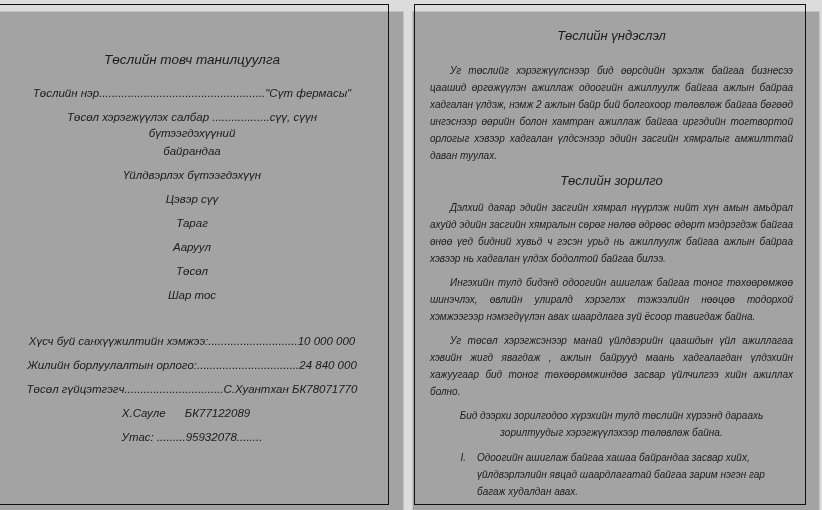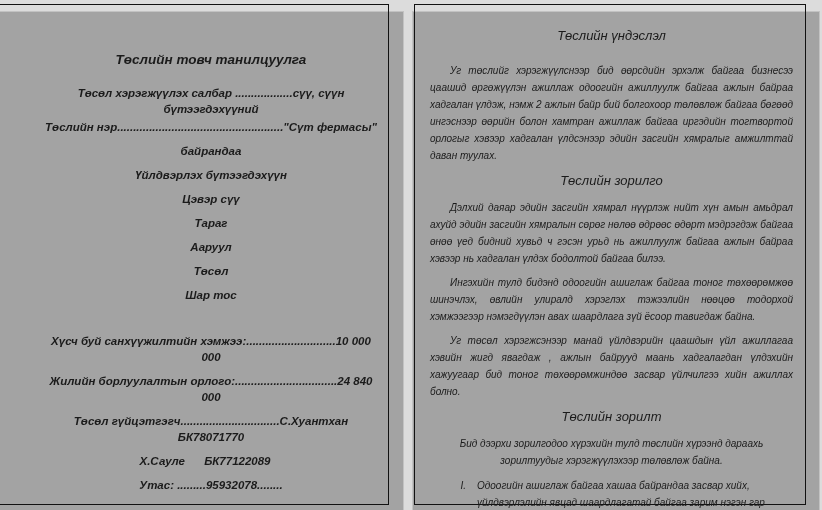--- a/index.html
+++ b/index.html
@@ -21,22 +21,22 @@
   }
   .page-left  { left: 0;    width: 403px; height: 505px; }
   .page-right { left: 413px; width: 406px; height: 505px; }
 
   .pborder { position: absolute; border: 1.5px solid #121212; pointer-events: none; }
   .pborder-left  { left: -8px; top: -8px; right: 14px; bottom: 12px; }
   .pborder-right { left: 1px;  top: -8px; right: 13px; bottom: 12px; }
 
   
   .lp-content {
-    position: absolute; left: 44px; top: 40px; width: 334px;
-    font-size: 11.5px; text-align: center; font-weight: bold;
+    position: absolute; left: 25px; top: 40px; width: 334px;
+    font-size: 11.5px; text-align: center;
   }
   .lp-title { font-size: 13.5px; margin-bottom: 18px; }
   .lp-line { line-height: 16px; margin-bottom: 8px; }
   .lp-line.tight { margin-bottom: 2px; }
   .lp-line.gap-after { margin-bottom: 30px; }
   .lp-line.right { text-align: center; padding-right: 12px; }
 
   
   .rp-content {
     position: absolute; left: 17px; right: 26px; top: 16px;
@@ -56,22 +56,22 @@
 </style>
 </head>
 <body>
 
 <div class="canvas">
 
   <div class="page page-left">
     <div class="pborder pborder-left"></div>
     <div class="lp-content">
       <div class="lp-title">Төслийн товч танилцуулга</div>
+      <div class="lp-line">Төслийн нэр...................................................."Сүт фермасы"</div>
       <div class="lp-line tight">Төсөл хэрэгжүүлэх салбар ..................сүү, сүүн бүтээгдэхүүний</div>
-      <div class="lp-line">Төслийн нэр...................................................."Сүт фермасы"</div>
       <div class="lp-line">байрандаа</div>
       <div class="lp-line">Үйлдвэрлэх бүтээгдэхүүн</div>
       <div class="lp-line">Цэвэр сүү</div>
       <div class="lp-line">Тараг</div>
       <div class="lp-line">Ааруул</div>
       <div class="lp-line">Төсөл</div>
       <div class="lp-line gap-after">Шар тос</div>
       <div class="lp-line">Хүсч буй санхүүжилтийн хэмжээ:............................10 000 000</div>
       <div class="lp-line">Жилийн борлуулалтын орлого:................................24 840 000</div>
       <div class="lp-line">Төсөл гүйцэтгэгч...............................С.Хуантхан БК78071770</div>
@@ -85,21 +85,20 @@
     <div class="rp-content">
 
       <h1 class="rp-heading">Төслийн үндэслэл</h1>
       <p class="rp-p">Уг төслийг хэрэгжүүлснээр бид өөрсдийн эрхэлж байгаа бизнесээ цаашид өргөжүүлэн ажиллаж одоогийн ажиллуулж байгаа ажлын байраа хадгалан үлдэж, нэмж 2 ажлын байр бий болгохоор төлөвлөж байгаа бөгөөд ингэснээр өөрийн болон хамтран ажиллаж байгаа иргэдийн тогтвортой орлогыг хэвээр хадгалан үлдсэнээр эдийн засгийн хямралыг амжилттай даван туулах.</p>
 
       <h1 class="rp-heading mid">Төслийн зорилго</h1>
       <p class="rp-p">Дэлхий даяар эдийн засгийн хямрал нүүрлэж нийт хүн амын амьдрал ахуйд эдийн засгийн хямралын сөрөг нөлөө өдрөөс өдөрт мэдрэгдэж байгаа өнөө үед бидний хувьд ч гэсэн урьд нь ажиллуулж байгаа ажлын байраа хэвээр нь хадгалан үлдэх бодолтой байгаа билээ.</p>
       <p class="rp-p">Ингэхийн тулд бидэнд одоогийн ашиглаж байгаа тоног төхөөрөмжөө шинэчлэх, өвлийн улиралд хэрэглэх тэжээлийн нөөцөө тодорхой хэмжээгээр нэмэгдүүлэн авах шаардлага зүй ёсоор тавигдаж байна.</p>
       <p class="rp-p">Уг төсөл хэрэгжсэнээр манай үйлдвэрийн цаашдын үйл ажиллагаа хэвийн жигд явагдаж , ажлын байрууд маань хадгалагдан үлдэхийн хажуугаар бид тоног төхөөрөмжиндөө засвар үйлчилгээ хийн ажиллах болно.</p>
 
-      <h1 class="rp-heading mid">Төслийн зорилт</h1>
       <p class="rp-p rp-intro">Бид дээрхи зорилгодоо хүрэхийн тулд төслийн хүрээнд дараахь зорилтуудыг хэрэгжүүлэхээр төлөвлөж байна.</p>
 
       <div class="rp-list">
         <div class="rp-item">
           <span class="num">I.</span>
           <span class="txt">Одоогийн ашиглаж байгаа хашаа байрандаа засвар хийх, үйлдвэрлэлийн явцад шаардлагатай байгаа зарим нэгэн гар багаж худалдан авах.</span>
         </div>
 
       </div>
 

